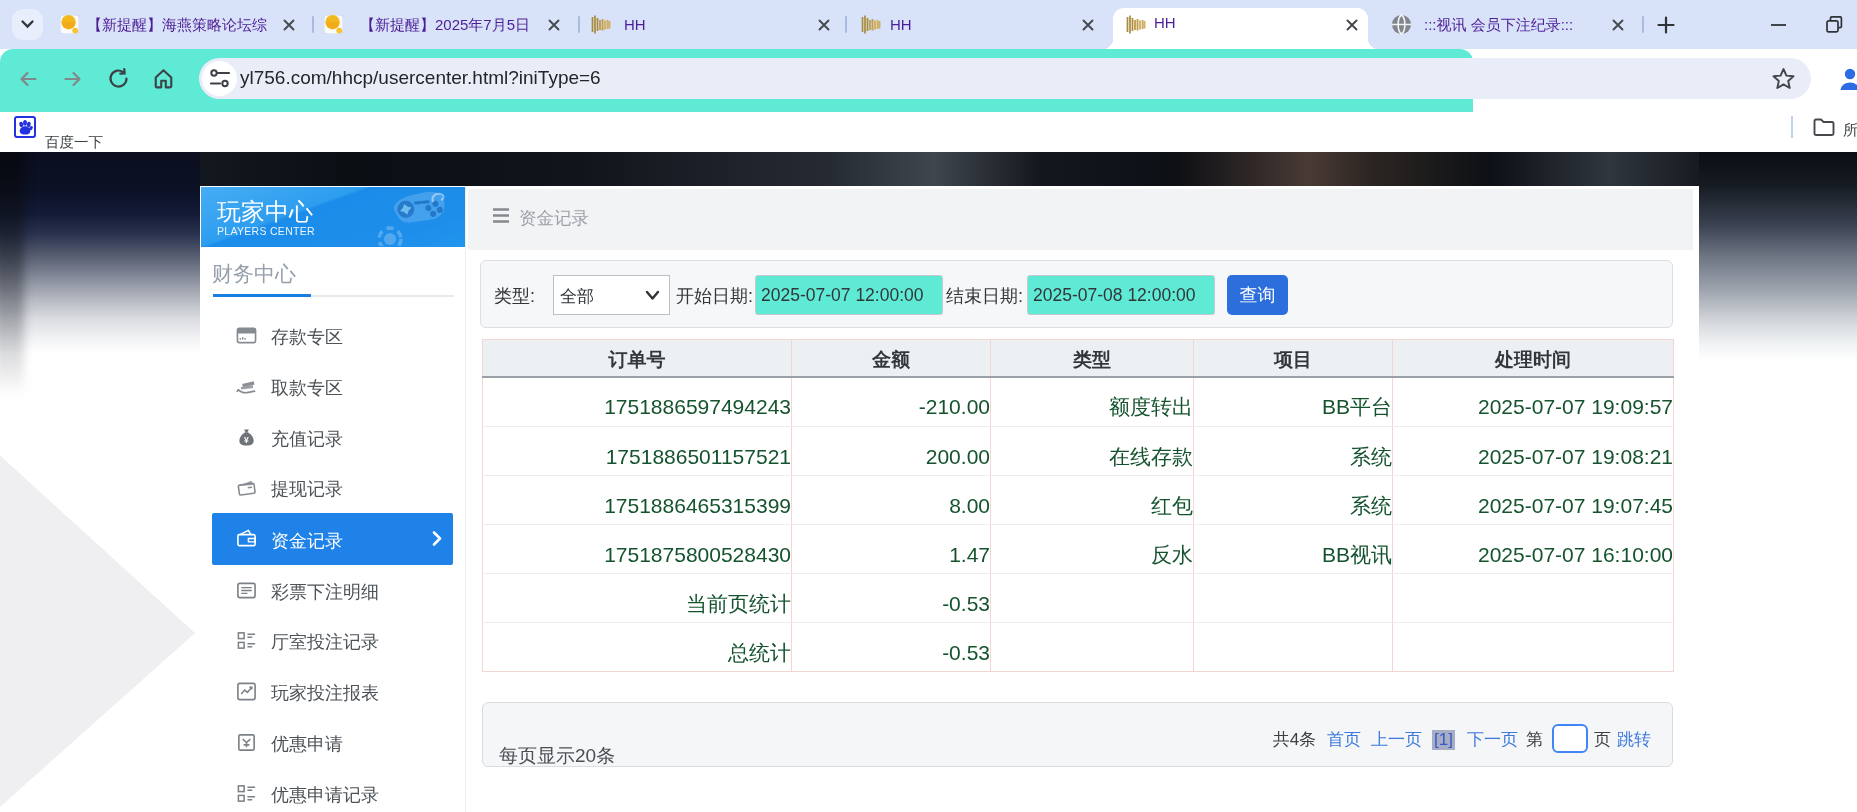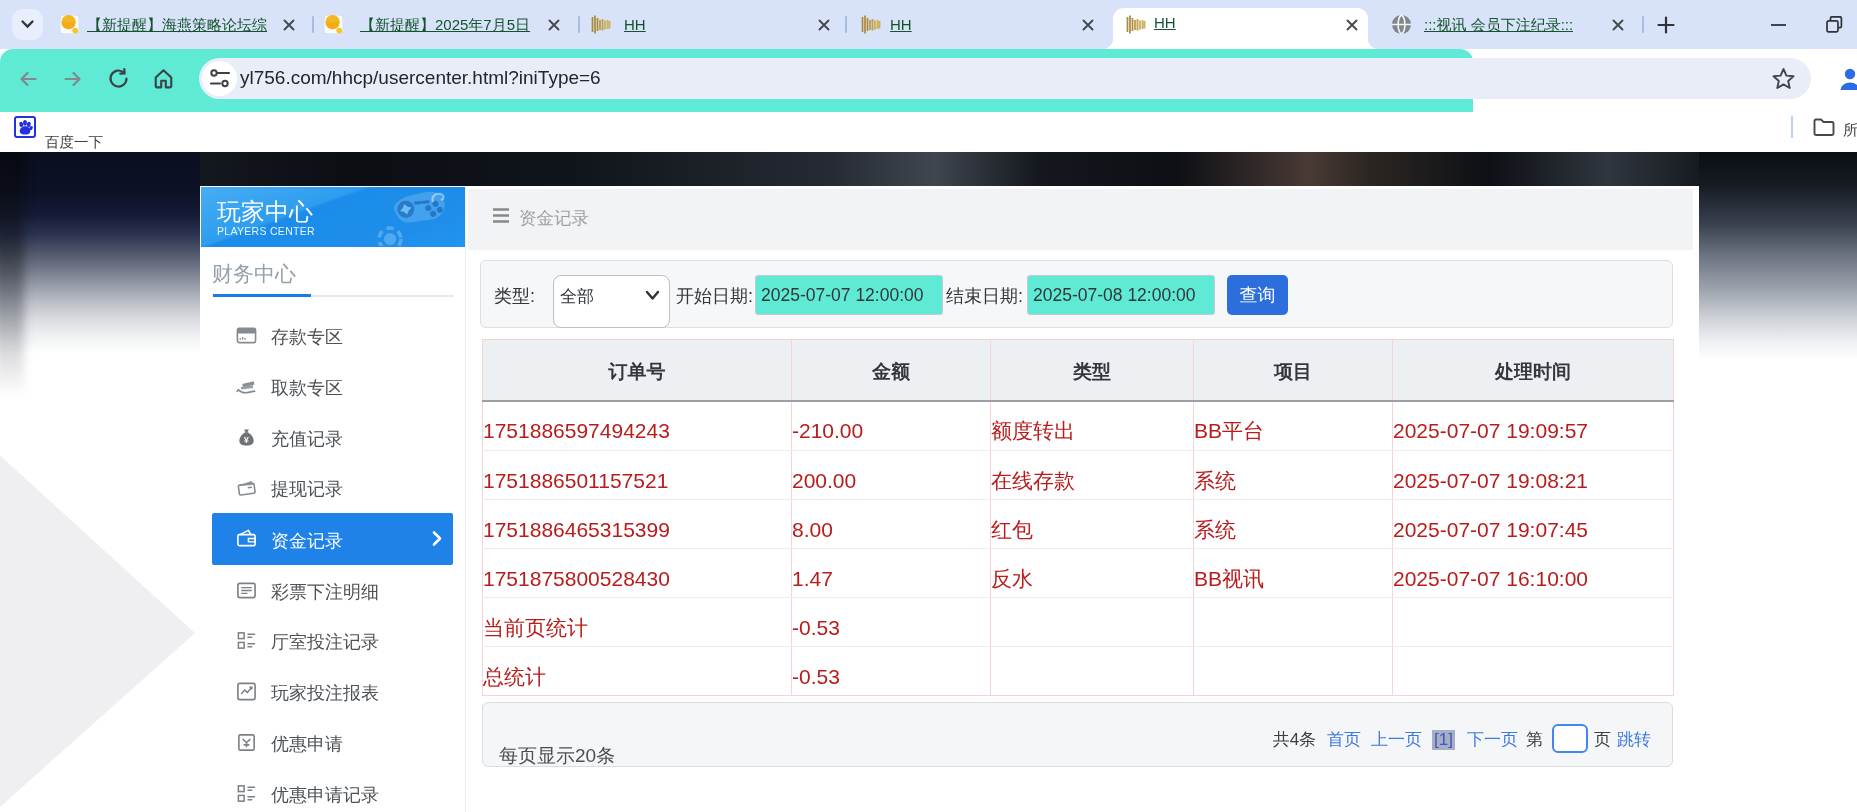--- a/index.html
+++ b/index.html
@@ -3,21 +3,21 @@
 <meta charset="utf-8">
 <style>
 * {margin:0; padding:0; box-sizing:border-box;}
 html,body {width:1857px; height:812px; overflow:hidden; background:#fff;
   font-family:"Liberation Sans", sans-serif;}
 .abs {position:absolute;}
 
 #chrome {position:absolute; top:0; left:0; width:1857px; height:152px;}
 #tabstrip {position:absolute; top:0; left:0; width:1857px; height:49px; background:#d8e2f9;}
 #tsearch {position:absolute; left:12px; top:9px; width:31px; height:31px; border-radius:11px; background:#e9eefc;}
-.tab-title {position:absolute; top:16px; font-size:15px; color:#14532d; white-space:nowrap; overflow:hidden;text-decoration:underline;}
+.tab-title {position:absolute; top:16px; font-size:15px; color:#4c1d95; white-space:nowrap; overflow:hidden;}
 .tsep {position:absolute; top:16px; width:2px; height:17px; background:#a9bcdf; border-radius:1px;}
 #activetab {position:absolute; left:1113px; top:8px; width:255px; height:41px; background:#fff; border-radius:11px 11px 0 0;}
 #activetab .curve {position:absolute; bottom:0; width:11px; height:11px;}
 #activetab .curve.l {left:-11px; background:radial-gradient(circle at 0 0, rgba(0,0,0,0) 11px, #fff 11.5px);}
 #activetab .curve.r {right:-11px; background:radial-gradient(circle at 11px 0, rgba(0,0,0,0) 11px, #fff 11.5px);}
 .closex {position:absolute; top:17px; width:16px; height:16px;}
 #toolbar {position:absolute; top:49px; left:0; width:1473px; height:63px; background:#5eead4; border-radius:13px 13px 0 0;}
 #omni {position:absolute; left:199px; top:9px; width:1612px; height:41px; border-radius:21px; background:#e9edf7;}
 #omni .sicon {position:absolute; left:3px; top:3px; width:35px; height:35px; border-radius:50%; background:#fff;}
 #omni .url {position:absolute; left:41px; top:9px; font-size:19px; color:#24262a;}
@@ -55,27 +55,27 @@
 .mi.act .ic {left:24px;}
 .mi.act .tx {left:59px; color:#fff; top:16px;}
 .mi.act .chev {position:absolute; right:10px; top:16px;}
 
 #main {position:absolute; left:267px; top:0; width:1232px; height:626px; background:#fff;}
 #mhead {position:absolute; left:1px; top:3px; width:1225px; height:61px; background:#f2f3f5;}
 #mhead .ht {position:absolute; left:51px; top:17px; font-size:17.5px; color:#9ba1a9;}
 #filter {position:absolute; left:13px; top:74px; width:1193px; height:68px; background:#f6f7f9; border:1px solid #dbdee3; border-radius:6px;}
 #filter .lb {position:absolute; top:23px; font-size:18px; color:#33373b;}
 #filter .inp {position:absolute; top:14px; height:40px; background:#5eead4; border:1px solid #c6cad0; border-radius:3px; font-size:17.5px; color:#33373b; line-height:38px; padding-left:5px; white-space:nowrap;}
-#fsel {position:absolute; left:72px; top:14px; width:117px; height:53px; background:#fff; border:1px solid #bac0c8; border-radius:8px;}
+#fsel {position:absolute; left:72px; top:14px; width:117px; height:40px; background:#fff; border:1px solid #bac0c8; border-radius:0;}
 #fsel .sv {position:absolute; left:6px; top:9px; font-size:17px; color:#2e3236;}
 #qbtn {position:absolute; left:746px; top:14px; width:61px; height:40px; background:#2d6edd; border-radius:5px; color:#fff; font-size:18px; text-align:center; line-height:40px;}
 
 #tbl {position:absolute; left:15px; top:153px; width:1191px; border-collapse:collapse; table-layout:fixed;}
-#tbl th {height:61px; padding-top:5px; background:#edf0f3; font-size:19px; font-weight:bold; color:#33373b; border:1px solid #f2d6d3; border-bottom:2px solid #9aa0a6; text-align:center;}
-#tbl td {height:49px; padding:10px 0 0 0; font-size:21px; color:#b91c1c; border-left:1px solid #f2d6d3; border-right:1px solid #f2d6d3; border-bottom:1px solid #ececec; text-align:left; vertical-align:middle; line-height:23px;}
+#tbl th {height:37px; padding-top:5px; background:#edf0f3; font-size:19px; font-weight:bold; color:#33373b; border:1px solid #f2d6d3; border-bottom:2px solid #9aa0a6; text-align:center;}
+#tbl td {height:49px; padding:10px 0 0 0; font-size:21px; color:#14532d; border-left:1px solid #f2d6d3; border-right:1px solid #f2d6d3; border-bottom:1px solid #ececec; text-align:right; vertical-align:middle; line-height:23px;}
 #tbl tr.r1 td {height:50px;}
 #tbl tr.last td {border-bottom:1px solid #f2d6d3;}
 
 #pfoot {position:absolute; left:15px; top:516px; width:1191px; height:65px; background:#f5f6f8; border:1px solid #d9dce1; border-radius:6px; font-size:17px; color:#3c4043;}
 #pfoot .lft {position:absolute; left:16px; top:24px; font-size:19px; color:#4a4f55;margin-top:16px;}
 #pfoot .rgt {position:absolute; right:21px; top:25px; white-space:nowrap;}
 #pfoot .rgt a {color:#3c78de; text-decoration:none;}
 #pfoot .chip {display:inline-block; background:#a7adc2; color:#3a57c9; padding:0 2px; margin:0 12px 0 10px;}
 #pfoot .jinp {display:inline-block; width:36px; height:29px; background:#fff; border:2px solid #4285f4; border-radius:6px; vertical-align:middle; margin:-5px 6px 0 9px;}
 </style>

